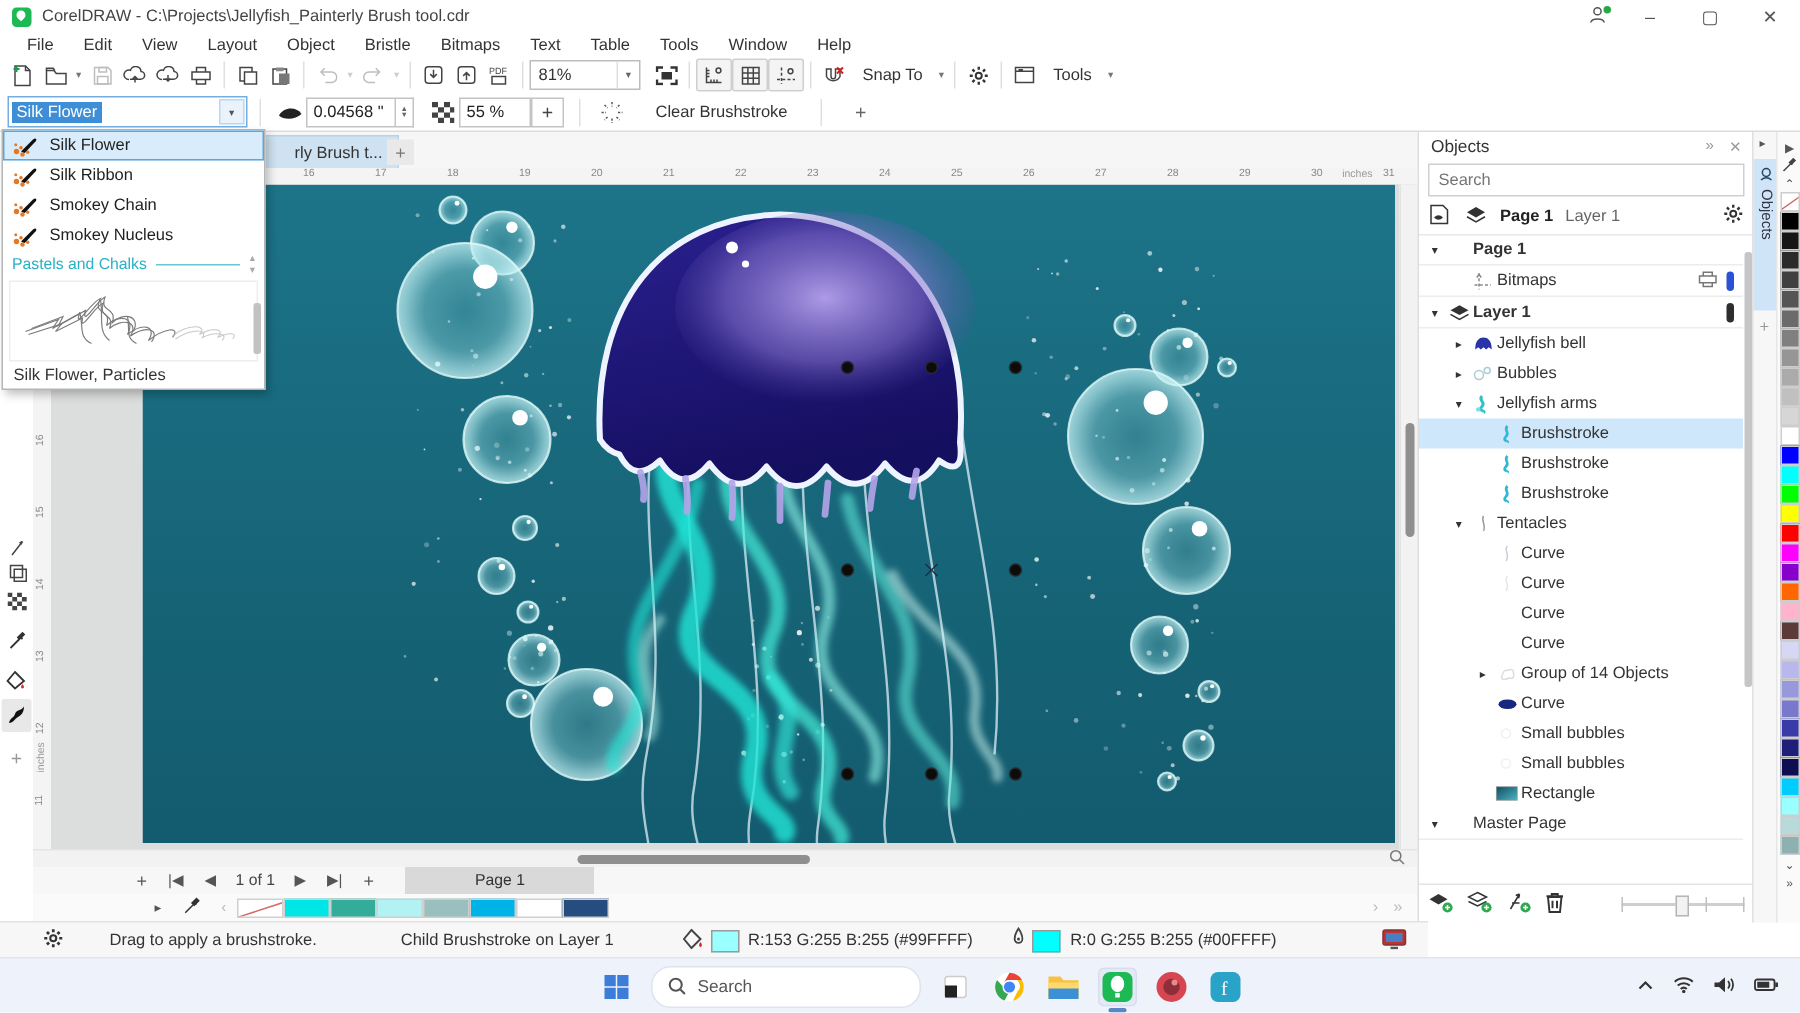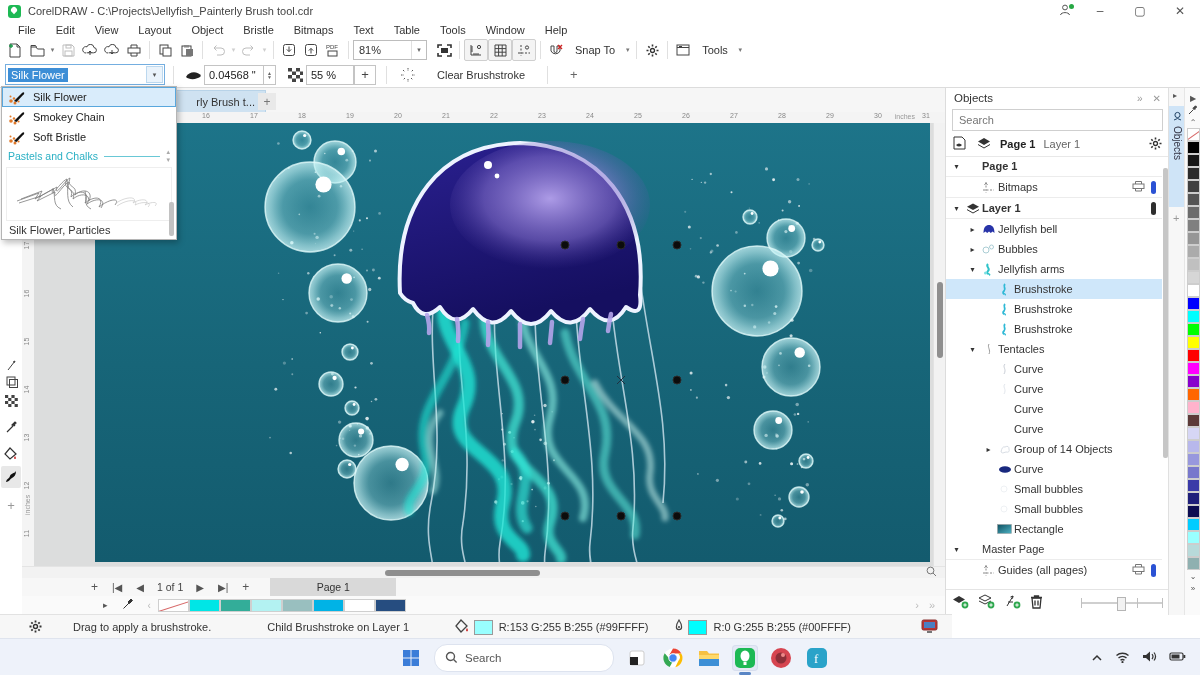--- a/index.html
+++ b/index.html
@@ -1016,37 +1016,20 @@
           </span>
           <span class="lbl">Rectangle</span>
           <span class="rt"></span>
         </div>
         <div class="trow line" style="padding-left: 4px;">
           <span class="arr">▾</span>
           <span class="ticon"></span>
           <span class="lbl">Master Page</span>
           <span class="rt"></span>
         </div>
-        <div class="trow line" style="padding-left: 20px;">
-          <span class="arr"></span>
-          <span class="ticon">
-            <svg width="13" height="13" viewBox="0 0 13 13">
-              <path d="M4 1 v11 M1 9 h11" stroke="#888" stroke-dasharray="2 1.5" fill="none"></path>
-              <path d="M4 2 l-1.5 2 M4 2 l1.5 2" stroke="#888" fill="none"></path>
-            </svg>
-          </span>
-          <span class="lbl">Guides (all pages)</span>
-          <span class="rt">
-            <span><svg width="13" height="12" viewBox="0 0 13 12">
-                <rect x="1" y="4" width="11" height="4.5" fill="none" stroke="#777"></rect>
-                <path d="M3.5 4 V1.5 h6 V4 M3.5 8.5 v2.5 h6 V8.5" fill="none" stroke="#777"></path>
-              </svg></span>
-            <span class="pill" style="background:#2b52d4"></span>
-          </span>
-        </div>
       </div>
     <div class="treescroll"></div>
     <div class="dk-tools">
       <span><svg width="17" height="15" viewBox="0 0 17 15">
             <path d="M7 2 L13 5.5 7 9 1 5.5 z" fill="#333"></path>
             <circle cx="13" cy="11" r="3.4" fill="#2fa84f"></circle>
             <path d="M13 9.3 v3.4 M11.3 11 h3.4" stroke="#fff"></path>
           </svg></span>
       <span><svg width="17" height="15" viewBox="0 0 17 15">
             <path d="M7 1 L13 4 7 7 1 4 z" fill="none" stroke="#333"></path>
@@ -1260,34 +1243,47 @@
           <svg width="18" height="15" viewBox="0 0 18 15">
             <g fill="#e0792a">
               <circle cx="3" cy="11" r="1.8"></circle>
               <circle cx="7" cy="13" r="1.5"></circle>
               <circle cx="6" cy="8.5" r="1.2"></circle>
               <circle cx="10.5" cy="11.5" r="1.1"></circle>
               <circle cx="2.5" cy="6.5" r="1"></circle>
             </g>
             <path d="M6 11 L14 3 C15.5 1.5 17 2.5 15.8 4.2 L8.5 12 z" fill="#111"></path>
           </svg>
-          <span>Smokey Chain</span>
+          <span>Silk Ribbon</span>
         </div>
         <div class="ditem">
           <svg width="18" height="15" viewBox="0 0 18 15">
             <g fill="#e0792a">
               <circle cx="3" cy="11" r="1.8"></circle>
               <circle cx="7" cy="13" r="1.5"></circle>
               <circle cx="6" cy="8.5" r="1.2"></circle>
               <circle cx="10.5" cy="11.5" r="1.1"></circle>
               <circle cx="2.5" cy="6.5" r="1"></circle>
             </g>
             <path d="M6 11 L14 3 C15.5 1.5 17 2.5 15.8 4.2 L8.5 12 z" fill="#111"></path>
           </svg>
-          <span>Soft Bristle</span>
+          <span>Smokey Chain</span>
+        </div>
+        <div class="ditem">
+          <svg width="18" height="15" viewBox="0 0 18 15">
+            <g fill="#e0792a">
+              <circle cx="3" cy="11" r="1.8"></circle>
+              <circle cx="7" cy="13" r="1.5"></circle>
+              <circle cx="6" cy="8.5" r="1.2"></circle>
+              <circle cx="10.5" cy="11.5" r="1.1"></circle>
+              <circle cx="2.5" cy="6.5" r="1"></circle>
+            </g>
+            <path d="M6 11 L14 3 C15.5 1.5 17 2.5 15.8 4.2 L8.5 12 z" fill="#111"></path>
+          </svg>
+          <span>Smokey Nucleus</span>
         </div>
       </div>
     <div class="dcat">
       <span class="cat-label">Pastels and Chalks</span>
       <span class="cat-line"></span>
       <span style="color:#aaa;font-size:7px">▴<br>▾</span>
     </div>
     <div class="dpreview">
       <svg width="160" height="46" viewBox="0 0 160 46">
         <g fill="none" stroke="#666" stroke-width="0.8" opacity="0.85">

